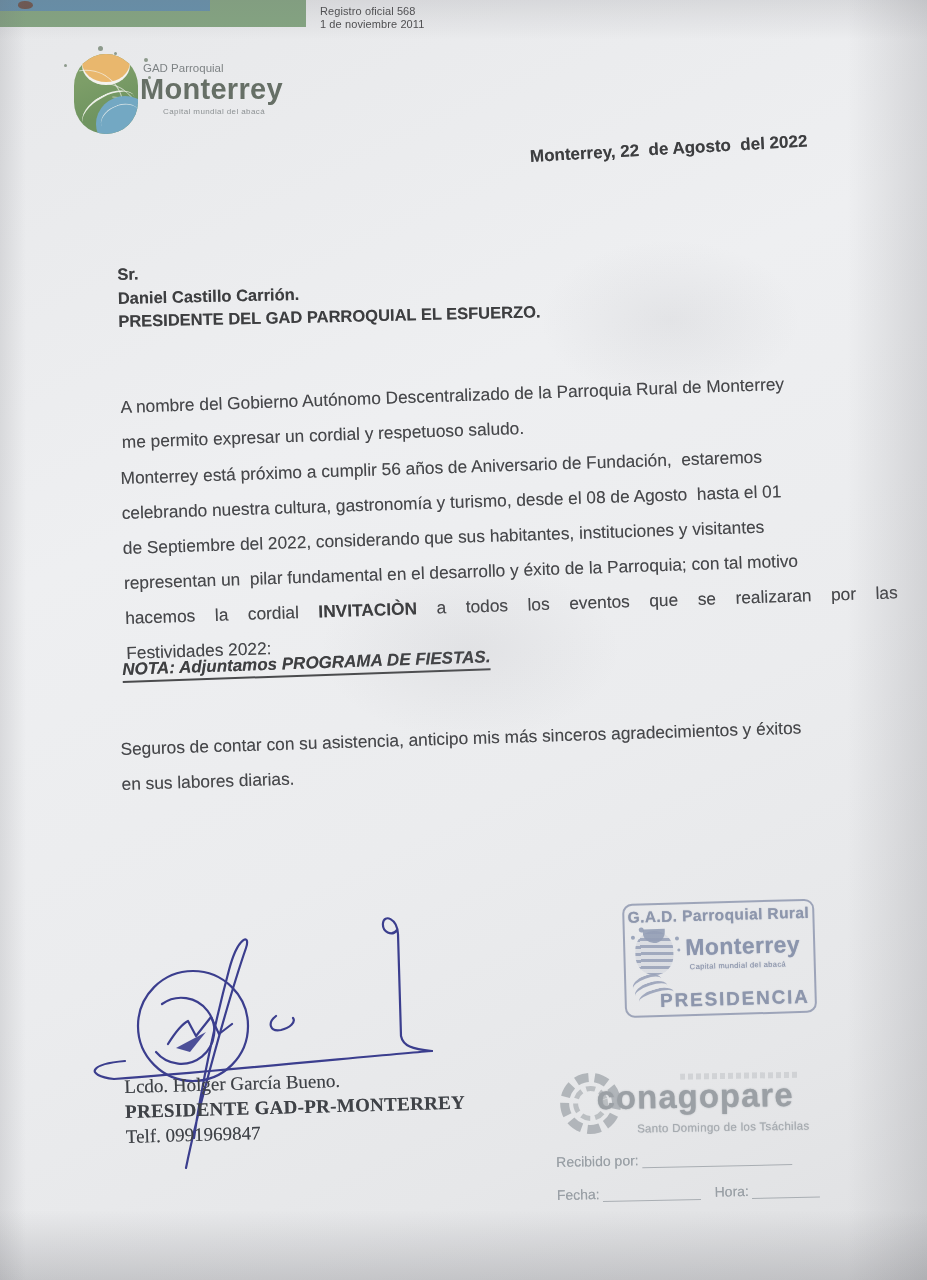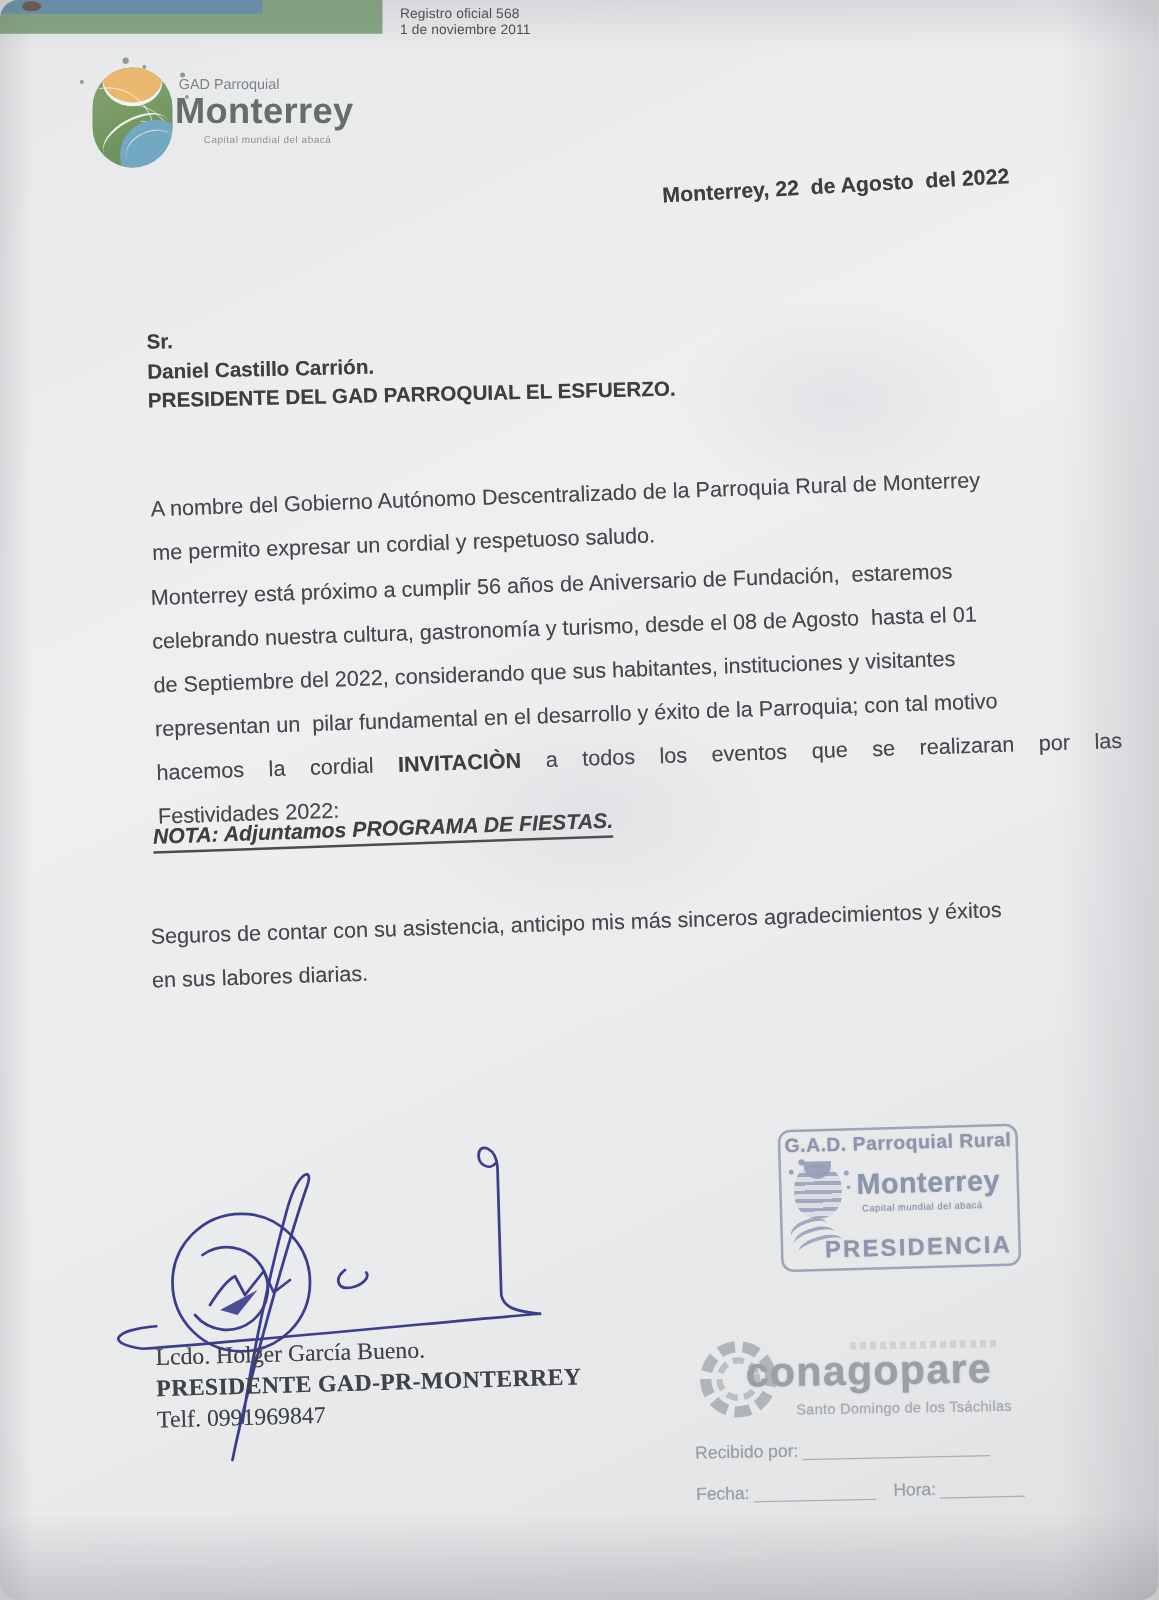--- a/index.html
+++ b/index.html
@@ -1,19 +1,19 @@
 <!DOCTYPE html>
 <html><head>
 <meta charset="utf-8">
 <style>
   html,body{margin:0;padding:0;background:#c9cacc;}
   .page{
     position:relative;width:927px;height:1280px;overflow:hidden;
     background:linear-gradient(155deg,#e7e8ea 0%,#eeeff1 35%,#ebecee 60%,#e6e7e9 82%,#dfe0e2 100%);
-    font-family:"Liberation Sans",sans-serif;color:#47484a;border-radius:15px;
+    font-family:"Liberation Sans",sans-serif;color:#47484a;
   }
   
   .shade{position:absolute;pointer-events:none;}
   .shade-right{right:0;top:0;width:80px;height:100%;background:linear-gradient(to right,rgba(255,255,255,0),rgba(110,110,116,.20));}
   .shade-bottom{left:0;bottom:0;width:100%;height:70px;background:linear-gradient(to bottom,rgba(255,255,255,0),rgba(100,100,106,.25));}
   .shade-top{left:0;top:0;width:100%;height:40px;background:linear-gradient(to bottom,rgba(120,120,126,.16),rgba(255,255,255,0));}
   .shade-left{left:0;top:0;width:26px;height:100%;background:linear-gradient(to right,rgba(110,110,116,.16),rgba(255,255,255,0));}
   .blotch{position:absolute;border-radius:50%;background:radial-gradient(closest-side,rgba(130,130,138,.10),rgba(130,130,138,0));}
 
   

